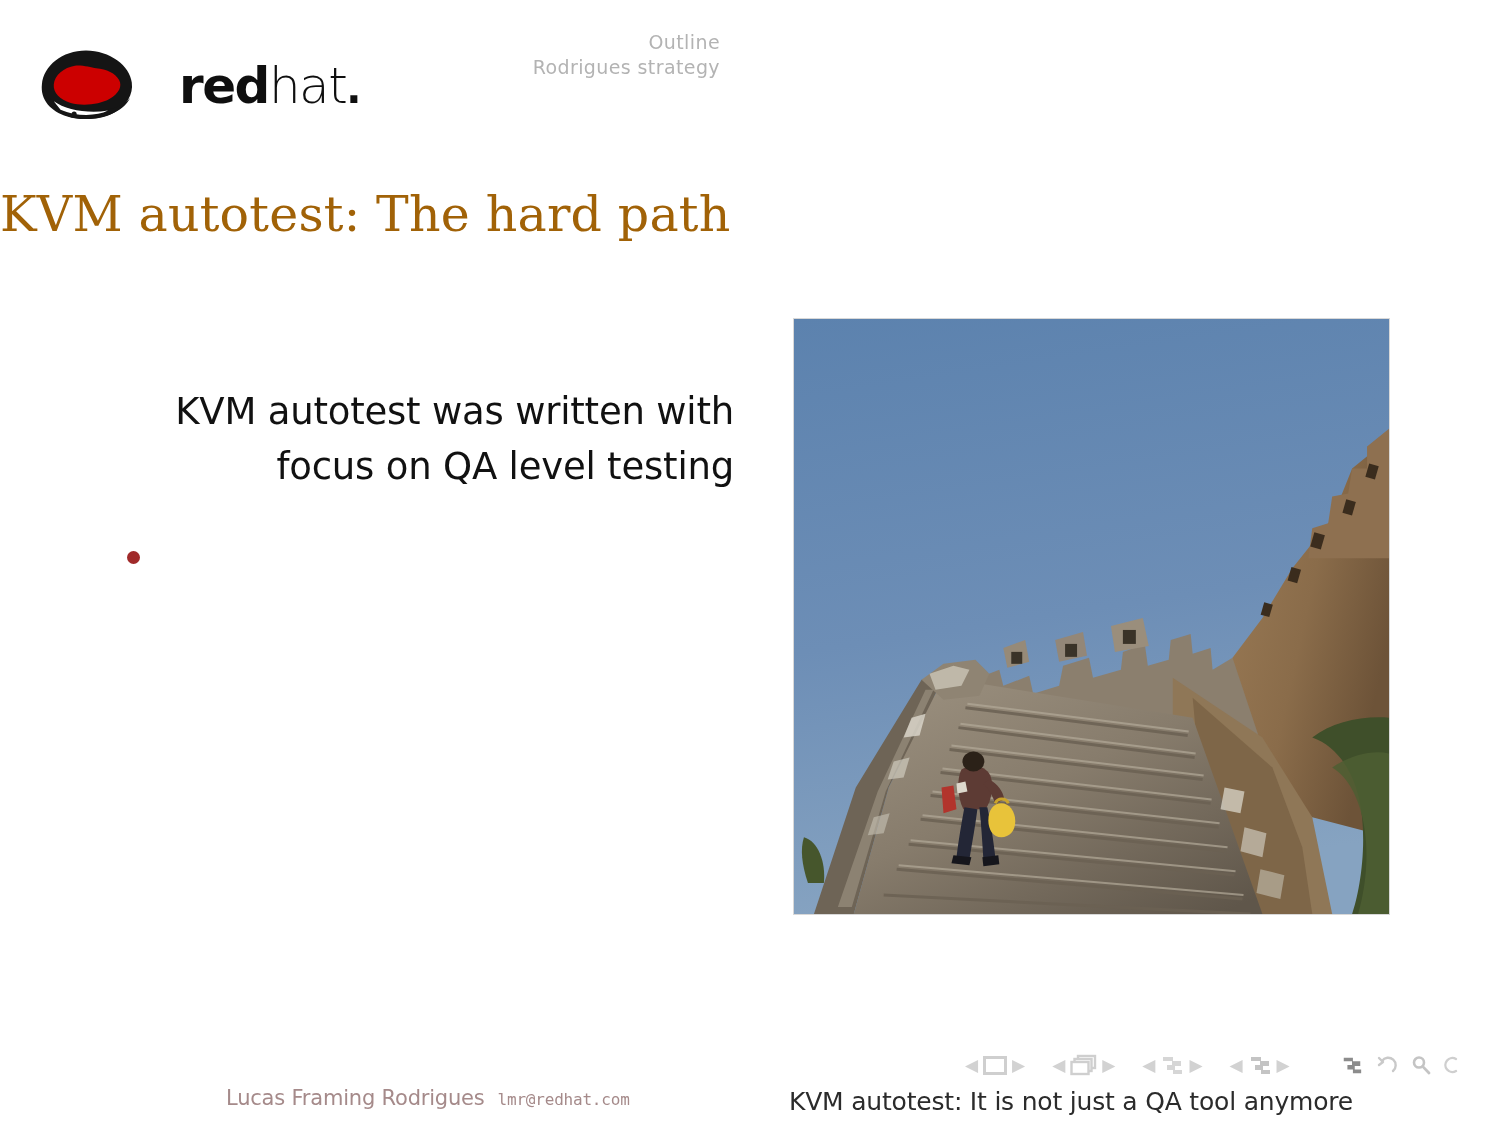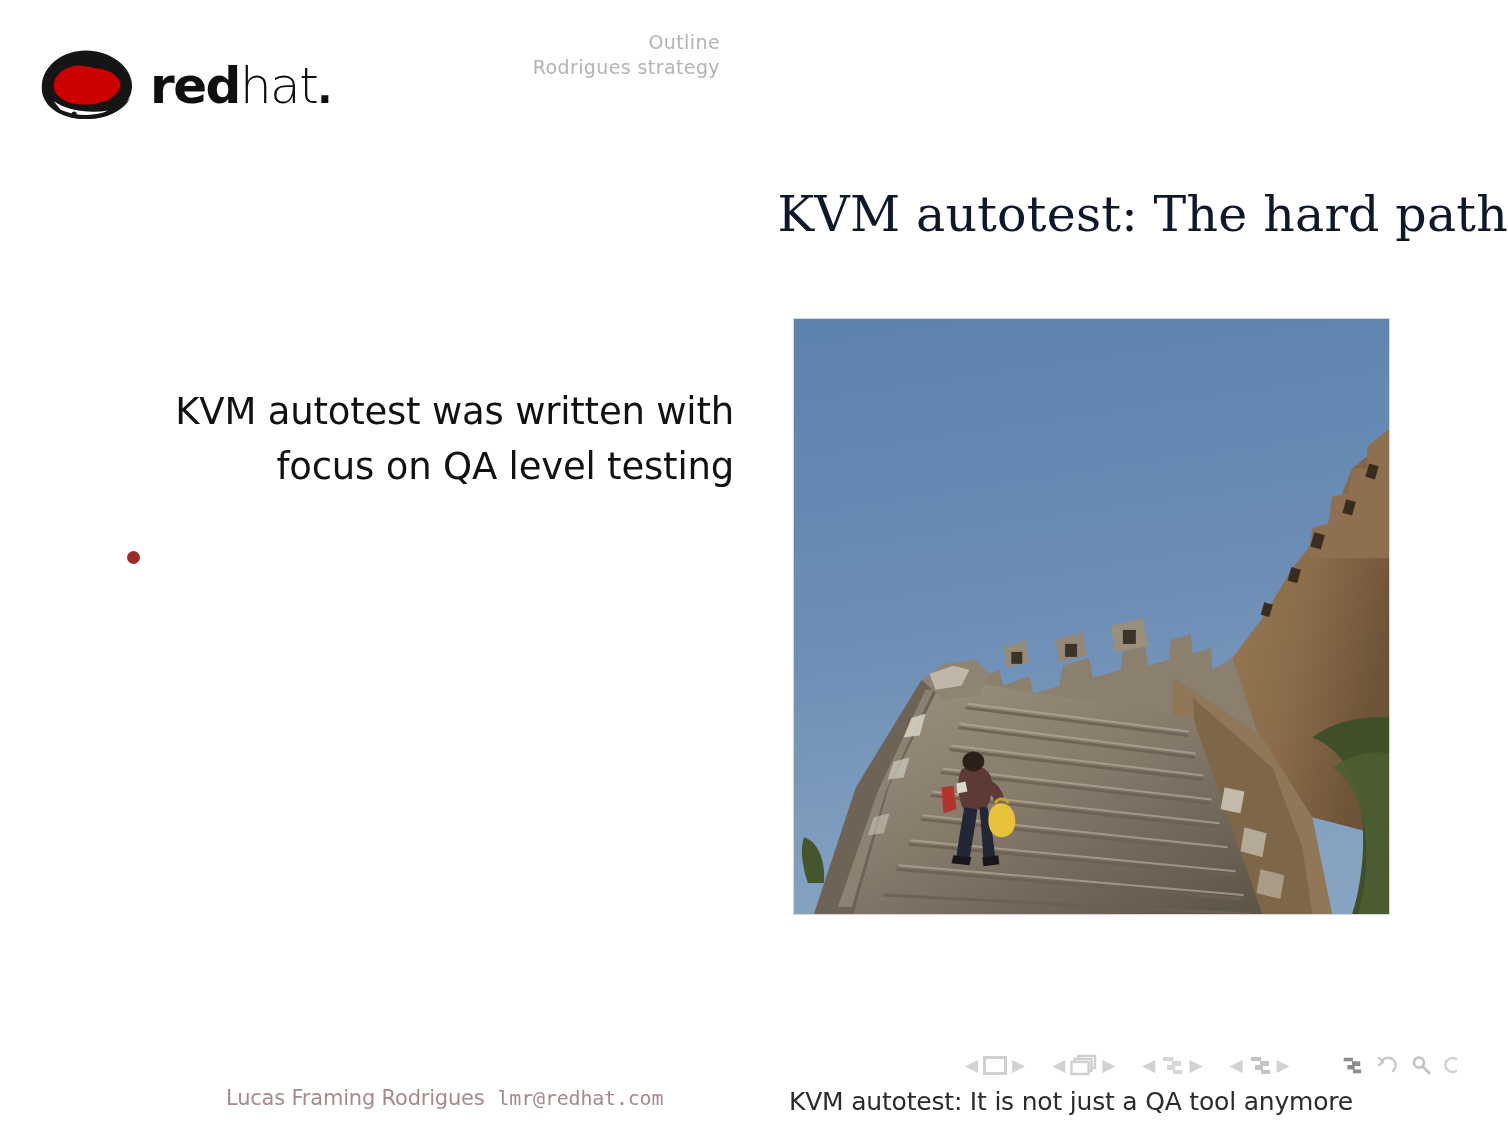--- a/index.html
+++ b/index.html
@@ -24,20 +24,21 @@
     height: 150px;
   }
 
   #redhat-logo {
     position: absolute;
     left: 34px;
     top: 46px;
     display: flex;
     align-items: center;
     height: 80px;
+    gap: 29px;
   }
   #shadowman {
     width: 104px;
     height: 78px;
     display: block;
   }
   #redhat-wordmark {
     margin-left: 12px;
     font-family: "DejaVu Sans", sans-serif;
     font-size: 50px;
@@ -67,25 +68,25 @@
   }
   .nav-item.inactive { color: #b3b3b3; font-weight: 400; }
   .nav-item.active   { color: #1a1a1a; font-weight: 700; }
 
   
   #frame-title {
     position: absolute;
     top: 186px;
     left: 0;
     width: 1508px;
-    text-align: right;
+    text-align: left;
     font-family: "DejaVu Serif", serif;
     font-size: 49px;
     font-weight: 400;
-    color: #0f172a;
+    color: #a16207;
     letter-spacing: 0.2px;
     white-space: nowrap;
   }
 
   
   #body-column {
     position: absolute;
     left: 74px;
     top: 348px;
     width: 660px;
@@ -182,21 +183,21 @@
     left: 226px;
     top: 0;
     font-family: "DejaVu Sans", sans-serif;
     font-size: 21px;
     color: #a58a8a;
     white-space: nowrap;
     letter-spacing: -0.2px;
   }
   #footer-email {
     font-family: "DejaVu Sans Mono", monospace;
-    font-size: 20px;
+    font-size: 16px;
     color: #a58a8a;
     margin-left: 13px;
   }
   #footer-subject {
     position: absolute;
     left: 789px;
     top: 1px;
     font-family: "DejaVu Sans", sans-serif;
     font-size: 25px;
     color: #2b2b2b;

